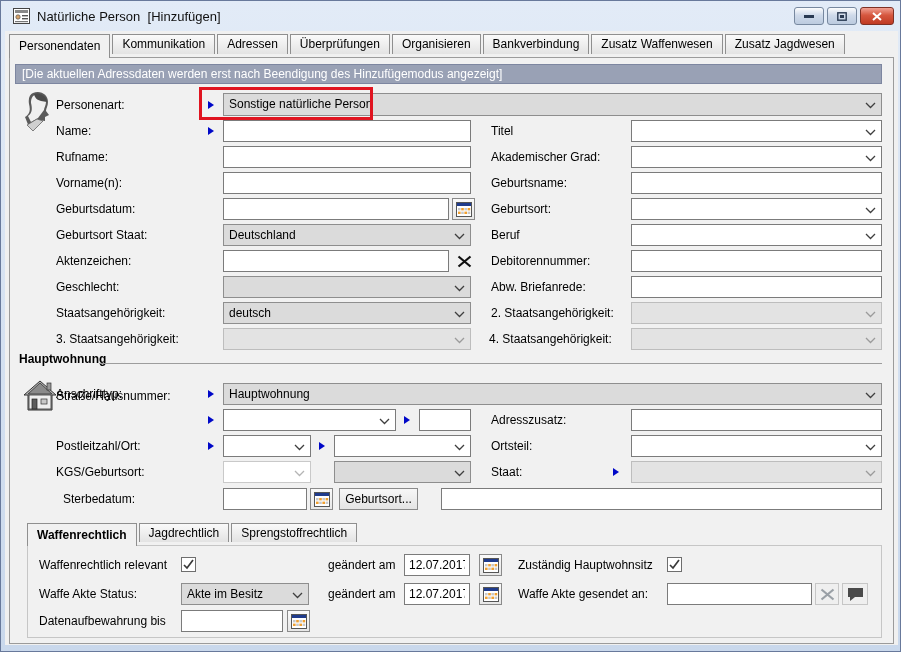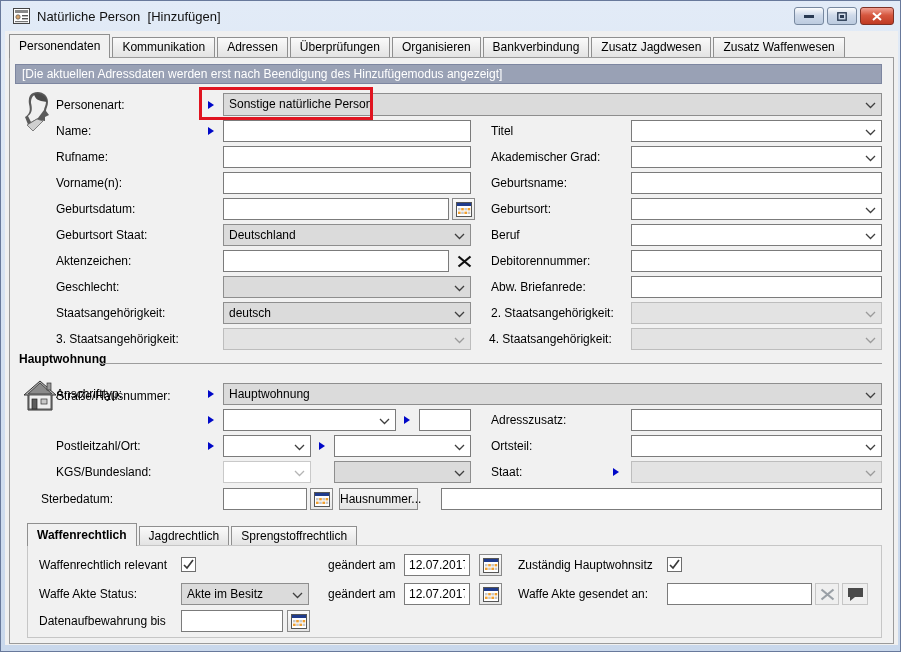--- a/index.html
+++ b/index.html
@@ -15,21 +15,21 @@
   .title-icon { position:absolute; left:12px; top:7px; width:17px; height:16px; }
   .winbtns { position:absolute; right:6px; top:6px; display:flex; gap:3px; }
   .wbtn {
     width:30px; height:18px; border:1px solid #77889f; border-radius:3px;
     background:linear-gradient(#fdfdfd,#cfdaea 45%,#bccbdf);
     display:flex; align-items:center; justify-content:center; padding:0; cursor:default;
   }
   .wbtn.close { width:34px; background:linear-gradient(#f0a092,#d6573f 45%,#c03a23); border-color:#7e3024; }
   .client { position:absolute; left:4px; top:30px; width:893px; height:614px; background:#f0f0f0; }
 
-  .tabstrip { position:absolute; display:flex; align-items:flex-end; z-index:5; }
+  .tabstrip { position:absolute; display:flex; align-items:flex-start; z-index:5; }
   .tab {
     border:1px solid #8f8f8f; border-bottom:none;
     background:linear-gradient(#fafafa,#e3e3e3);
     padding:0 9px; height:20px; line-height:19px; margin-right:2px;
     margin-bottom:1px; white-space:nowrap; cursor:default;
   }
   .tab.active { background:#f1f1f1; height:24px; line-height:23px; margin-bottom:0; }
   .page { position:absolute; left:8px; top:56px; width:885px; height:587px; border:1px solid #9b9b9b; background:#f1f1f1; z-index:1; }
 
   .notice {
@@ -108,22 +108,22 @@
 
   <div class="client"></div>
 
   <div class="tabstrip" style="left:8px; top:33px; height:24px;">
     <div class="tab active">Personendaten</div>
     <div class="tab">Kommunikation</div>
     <div class="tab">Adressen</div>
     <div class="tab">Überprüfungen</div>
     <div class="tab">Organisieren</div>
     <div class="tab">Bankverbindung</div>
+    <div class="tab">Zusatz Waffenwesen</div>
     <div class="tab">Zusatz Jagdwesen</div>
-    <div class="tab">Zusatz Waffenwesen</div>
   </div>
   <div class="page"></div>
 
   <div class="notice">[Die aktuellen Adressdaten werden erst nach Beendigung des Hinzufügemodus angezeigt]</div>
 
   <svg class="icon" style="left:22px; top:90px;" width="32" height="46" viewBox="0 0 32 46">
     <path d="M10 2 C18 -1 25 4 25 11 C25 15 23 17 23 20 L26 24 L22 26 L22 30 L15 29 L6 36 L2 26 C8 23 7 17 6 13 C5 7 7 3 10 2 Z" fill="#5a5a5a"></path>
     <path d="M12 4 C18 2 23 6 23 11 C23 14 21 17 21 19 L15 27 L8 31 L5 25 C10 22 9 16 8 12 C8 8 9 5 12 4 Z" fill="#efefef"></path>
     <path d="M11 3 C17 1 24 5 24 11 L18 10 C14 9 12 7 11 3 Z" fill="#4a4a4a"></path>
     <path d="M4 34 L14 28 L20 30 L10 40 Z" fill="#cfcfcf" stroke="#666" stroke-width="0.8"></path>
@@ -301,56 +301,56 @@
         <polyline points="1,1 5.5,5.5 10,1" fill="none" stroke="#3f3f3f" stroke-width="1.3"></polyline>
       </svg>
   </div>
   <div class="lbl" style="left:490px; top:434px;">Ortsteil:</div>
   <div class="combo" style="left:630px; top:434px; width:251px;">
     <svg class="chev" width="11" height="7">
         <polyline points="1,1 5.5,5.5 10,1" fill="none" stroke="#3f3f3f" stroke-width="1.3"></polyline>
       </svg>
   </div>
 
-  <div class="lbl" style="left:55px; top:460px;">KGS/Bundesland:</div>
+  <div class="lbl" style="left:55px; top:460px;">KGS/Geburtsort:</div>
   <div class="combo dis-white" style="left:222px; top:460px; width:88px;">
     <svg class="chev" width="11" height="7">
         <polyline points="1,1 5.5,5.5 10,1" fill="none" stroke="#b5b5b5" stroke-width="1.3"></polyline>
       </svg>
   </div>
   <div class="combo ro" style="left:333px; top:460px; width:137px;">
     <svg class="chev" width="11" height="7">
         <polyline points="1,1 5.5,5.5 10,1" fill="none" stroke="#3f3f3f" stroke-width="1.3"></polyline>
       </svg>
   </div>
   <div class="lbl" style="left:490px; top:460px;">Staat:</div>
   <div class="arrow" style="left:612px; top:467px;"></div>
   <div class="combo dis" style="left:630px; top:460px; width:251px;">
     <svg class="chev" width="11" height="7">
         <polyline points="1,1 5.5,5.5 10,1" fill="none" stroke="#9b9b9b" stroke-width="1.3"></polyline>
       </svg>
   </div>
 
-  <div class="lbl" style="left:40px; top:487px;text-align:right;">Sterbedatum:</div>
+  <div class="lbl" style="left:62px; top:487px;text-align:right;">Sterbedatum:</div>
   <input class="field" style="left: 222px; top: 487px; width: 84px;">
   <button class="calbtn" style="left:309px; top:487px;">
     <svg width="16" height="15" viewBox="0 0 16 15">
       <rect x="0.5" y="0.5" width="15" height="14" fill="#fff" stroke="#555"></rect>
       <rect x="1" y="1" width="14" height="3" fill="#1f3b8c"></rect>
       <rect x="2" y="6" width="2.6" height="2.4" fill="#c9c9c9"></rect>
         <rect x="5.2" y="6" width="2.6" height="2.4" fill="#f0a030"></rect>
         <rect x="8.4" y="6" width="2.6" height="2.4" fill="#c9c9c9"></rect>
         <rect x="11.6" y="6" width="2.6" height="2.4" fill="#f0a030"></rect>
       <rect x="2" y="9.6" width="2.6" height="2.4" fill="#f0a030"></rect>
         <rect x="5.2" y="9.6" width="2.6" height="2.4" fill="#c9c9c9"></rect>
         <rect x="8.4" y="9.6" width="2.6" height="2.4" fill="#f0a030"></rect>
         <rect x="11.6" y="9.6" width="2.6" height="2.4" fill="#c9c9c9"></rect>
     </svg>
   </button>
-  <button class="pushbtn" style="left:338px; top:487px; width:79px;">Hausnummer...</button>
+  <button class="pushbtn" style="left:338px; top:487px; width:79px;">Geburtsort...</button>
   <input class="field" style="left: 440px; top: 487px; width: 441px;">
 
   <div class="tabstrip" style="left:26px; top:522px; height:23px;">
     <div class="tab active" style="height:23px; line-height:22px;font-weight:bold;">Waffenrechtlich</div>
     <div class="tab" style="height:19px; line-height:18px;">Jagdrechtlich</div>
     <div class="tab" style="height:19px; line-height:18px;">Sprengstoffrechtlich</div>
   </div>
   <div class="gbox" style="left:26px; top:544px; width:855px; height:93px; background:#f1f1f1;"></div>
 
   <div class="lbl" style="left:38px; top:553px;">Waffenrechtlich relevant</div>

